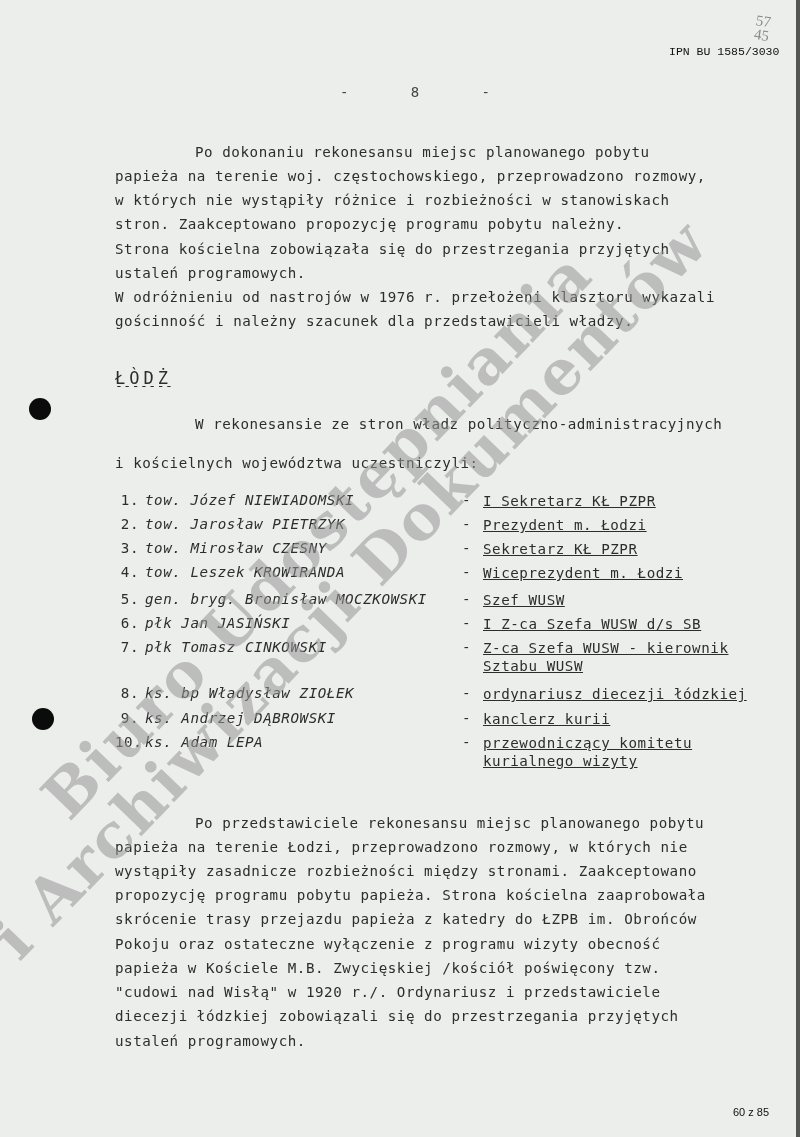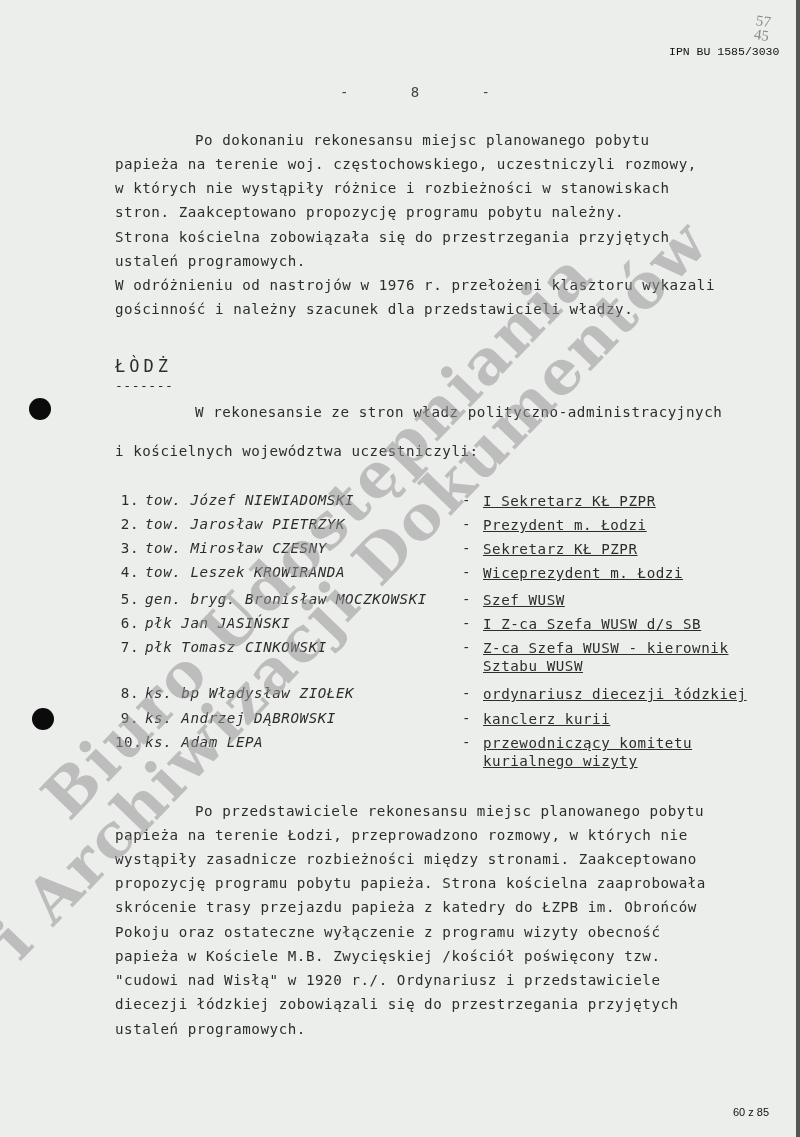--- a/index.html
+++ b/index.html
@@ -26,21 +26,21 @@
     }
     .pageno {
       position: absolute; left: 733px; top: 1106px;
       font-family: "Liberation Sans", sans-serif; font-size: 11px; color: #111;
     }
     .page-header {
       position: absolute; top: 84px; left: 340px; width: 150px;
       display: flex; justify-content: space-between; font-size: 14px; color: #444;
     }
     .punch { position: absolute; width: 22px; height: 22px; border-radius: 50%; background: #0b0b0b; }
-    .line { position: absolute; left: 115px; font-size: 14.2px; white-space: pre; letter-spacing: 0.55px; color: #2d2d2d; }
+    .line { position: absolute; left: 115px; font-size: 14.2px; white-space: pre; letter-spacing: 0.55px; color: #2d2d2d; margin-top: 12px; }
     .indent { left: 195px; }
     .heading { left: 115px; font-size: 17px; letter-spacing: 4px; }
     .rule { position: absolute; left: 115px; top: 378px; font-size: 13px; letter-spacing: 0.5px; }
     .row { position: absolute; left: 115px; width: 680px; font-size: 14.2px; letter-spacing: 0.55px; color: #2d2d2d; }
     .row .num { position: absolute; left: 0; width: 24px; text-align: right; }
     .row .name { position: absolute; left: 30px; white-space: pre; font-style: italic; }
     .row .dash { position: absolute; left: 347px; }
     .row .role { position: absolute; left: 368px; white-space: pre; line-height: 18px; text-decoration: underline; }
     .watermark {
       position: absolute; font-family: "DejaVu Serif", serif; font-size: 62px;
@@ -63,21 +63,21 @@
     <span>-</span>
     <span>8</span>
     <span>-</span>
   </div>
 
   <div class="punch" style="left:29px;top:398px;"></div>
   <div class="punch" style="left:32px;top:708px;"></div>
 
   <div>
     <div class="line indent" style="top:132px">Po dokonaniu rekonesansu miejsc planowanego pobytu</div>
-    <div class="line" style="top:156px">papieża na terenie woj. częstochowskiego, uczestniczyli rozmowy,</div>
+    <div class="line" style="top:156px">papieża na terenie woj. częstochowskiego, przeprowadzono rozmowy,</div>
     <div class="line" style="top:180px">w których nie wystąpiły różnice i rozbieżności w stanowiskach</div>
     <div class="line" style="top:204px">stron. Zaakceptowano propozycję programu pobytu należny.</div>
     <div class="line" style="top:229px">Strona kościelna zobowiązała się do przestrzegania przyjętych</div>
     <div class="line" style="top:253px">ustaleń programowych.</div>
     <div class="line" style="top:277px">W odróżnieniu od nastrojów w 1976 r. przełożeni klasztoru wykazali</div>
     <div class="line" style="top:301px">gościnność i należny szacunek dla przedstawicieli władzy.</div>
   </div>
 
   <div class="line heading" style="top:356px">ŁÒDŻ</div>
   <div class="rule">-------</div>

